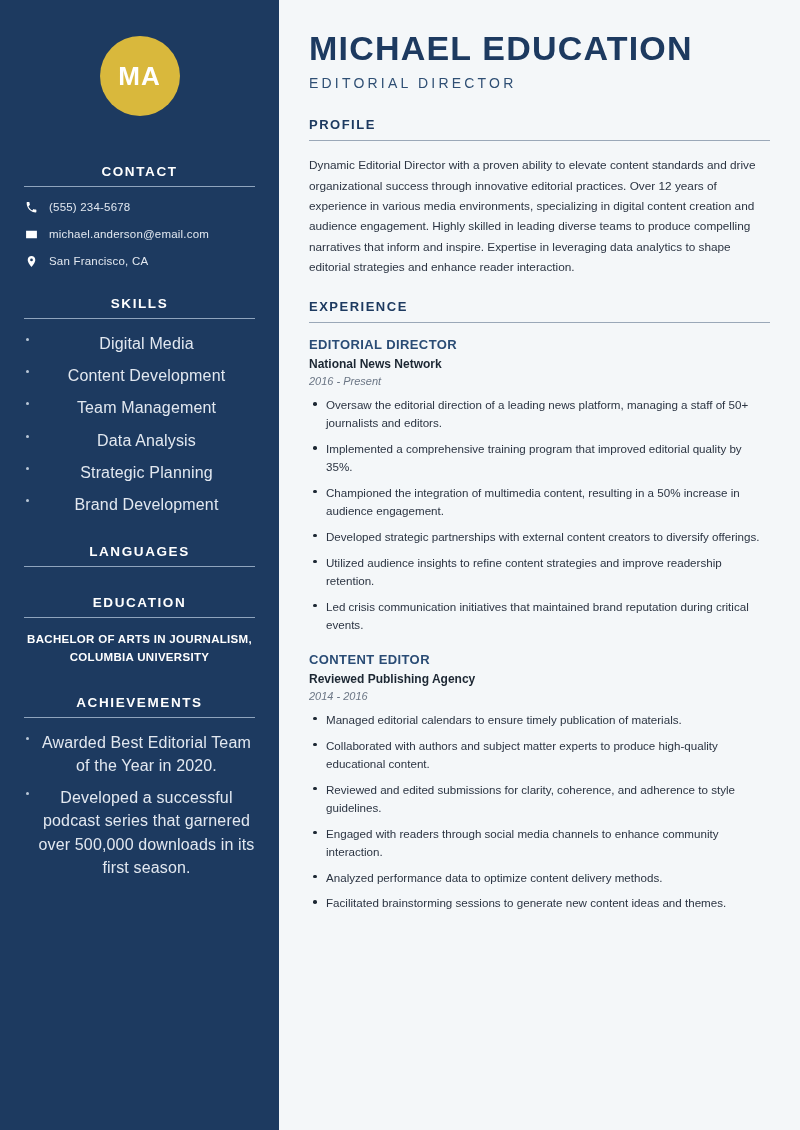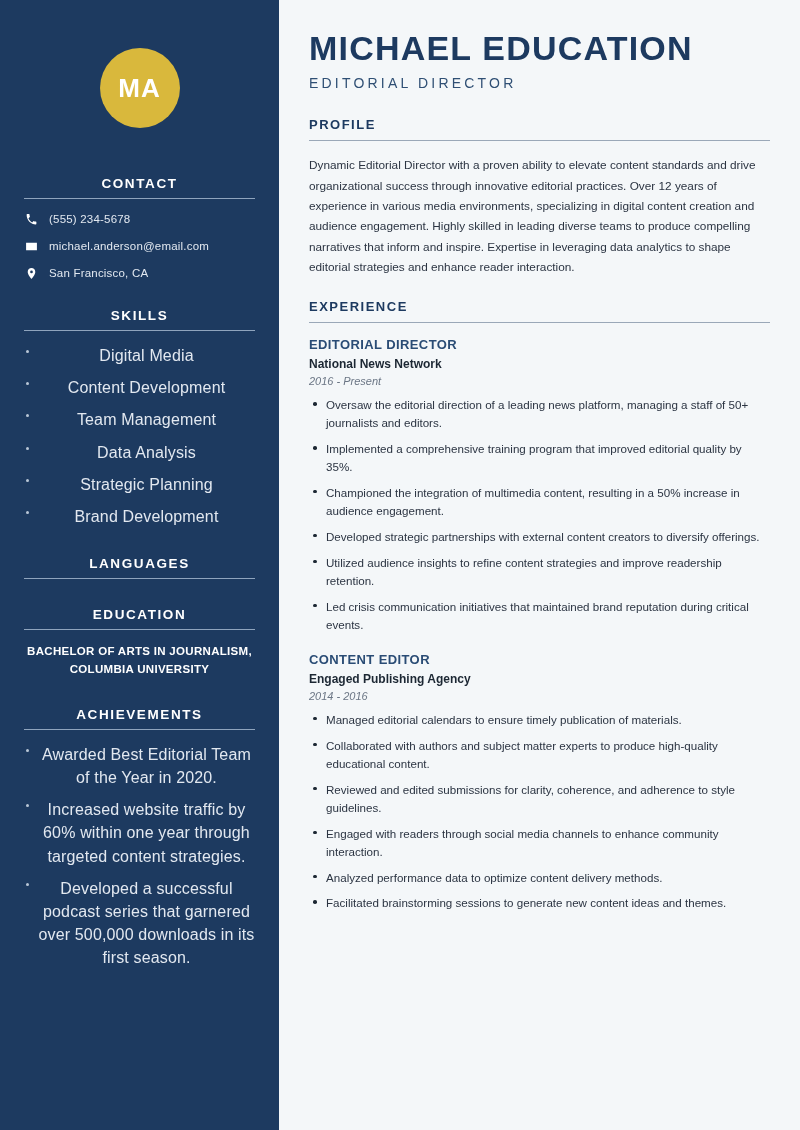--- a/index.html
+++ b/index.html
@@ -17,21 +17,21 @@
     width: 800px;
     height: 1130px;
     background: #f4f7f9;
   }
 
   
   .sidebar {
     width: 279px;
     min-width: 279px;
     background: #1d3a60;
-    padding: 12px 24px;
+    padding: 0 24px;
     color: #ffffff;
   }
 
   .avatar-wrap {
     display: flex;
     justify-content: center;
     padding-top: 36px;
     padding-bottom: 48px;
   }
   .avatar {
@@ -261,21 +261,20 @@
       <div class="side-rule"></div>
       <div class="edu-line">BACHELOR OF ARTS IN JOURNALISM,</div>
       <div class="edu-line">COLUMBIA UNIVERSITY</div>
     </section>
 
     <section class="side-section">
       <div class="side-heading">ACHIEVEMENTS</div>
       <div class="side-rule"></div>
       <ul class="side-list">
         <li>Awarded Best Editorial Team of the Year in 2020.</li>
-        <li>Increased website traffic by 60% within one year through targeted content strategies.</li>
         <li>Developed a successful podcast series that garnered over 500,000 downloads in its first season.</li>
       </ul>
     </section>
 
   </aside>
 
   <main class="main">
 
     <h1 class="name">MICHAEL EDUCATION</h1>
     <div class="job-title-top">EDITORIAL DIRECTOR</div>
@@ -299,21 +298,21 @@
           <li>Implemented a comprehensive training program that improved editorial quality by 35%.</li>
           <li>Championed the integration of multimedia content, resulting in a 50% increase in audience engagement.</li>
           <li>Developed strategic partnerships with external content creators to diversify offerings.</li>
           <li>Utilized audience insights to refine content strategies and improve readership retention.</li>
           <li>Led crisis communication initiatives that maintained brand reputation during critical events.</li>
         </ul>
       </div>
 
       <div class="job">
         <div class="job-role">CONTENT EDITOR</div>
-        <div class="job-company">Engaged Publishing Agency</div>
+        <div class="job-company">Reviewed Publishing Agency</div>
         <div class="job-dates">2014 - 2016</div>
         <ul class="job-list">
           <li>Managed editorial calendars to ensure timely publication of materials.</li>
           <li>Collaborated with authors and subject matter experts to produce high-quality educational content.</li>
           <li>Reviewed and edited submissions for clarity, coherence, and adherence to style guidelines.</li>
           <li>Engaged with readers through social media channels to enhance community interaction.</li>
           <li>Analyzed performance data to optimize content delivery methods.</li>
           <li>Facilitated brainstorming sessions to generate new content ideas and themes.</li>
         </ul>
       </div>

